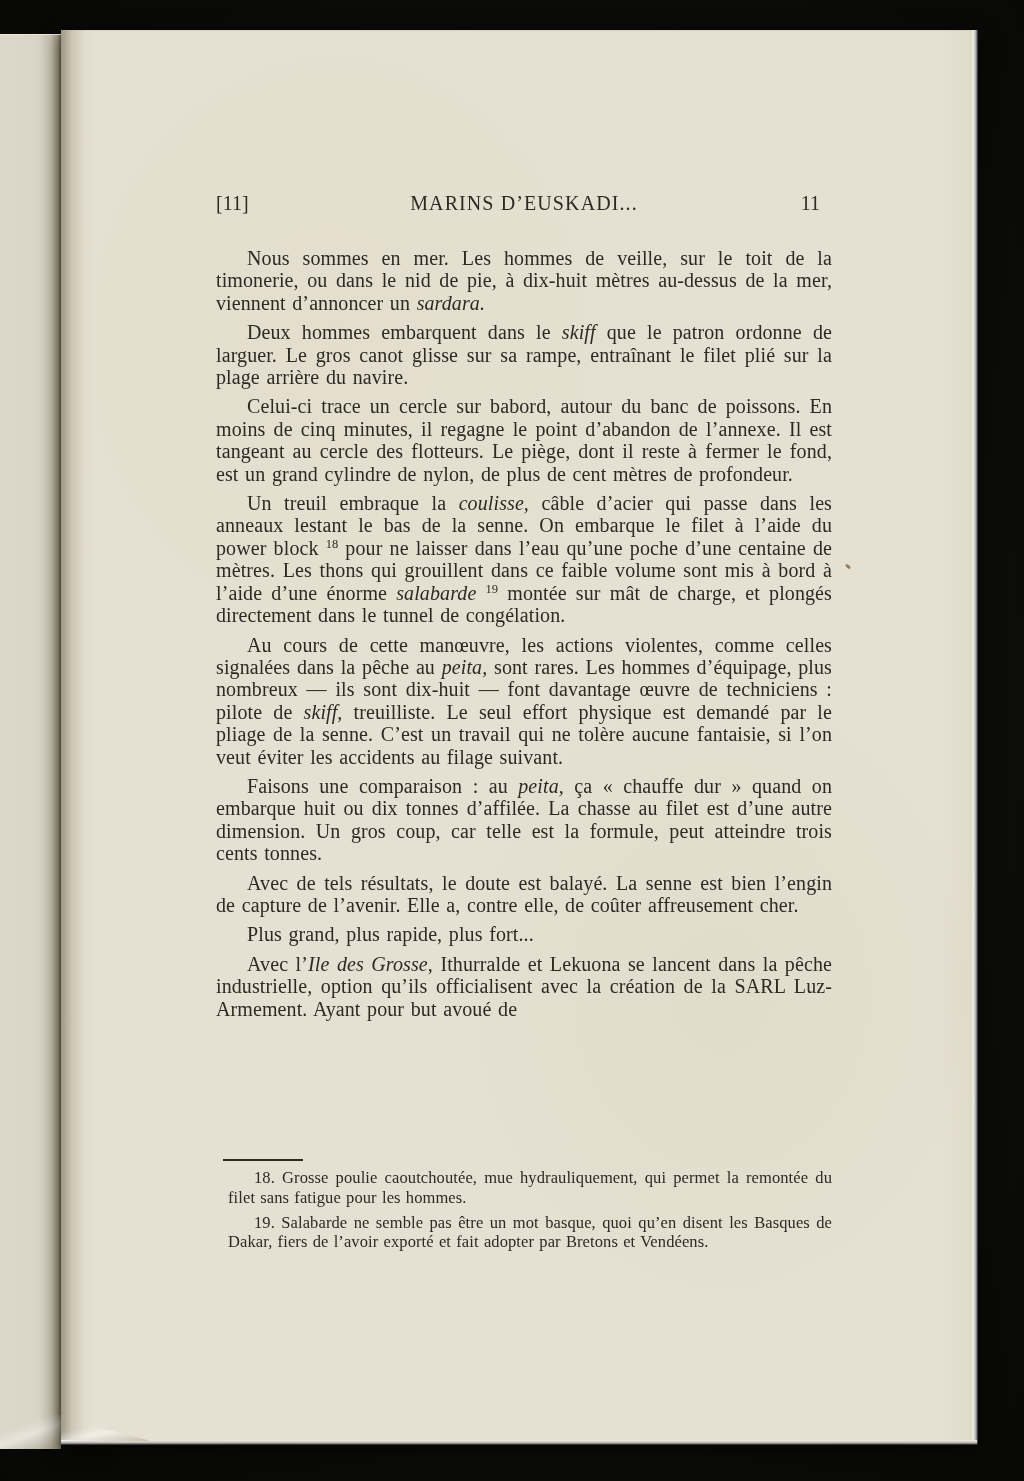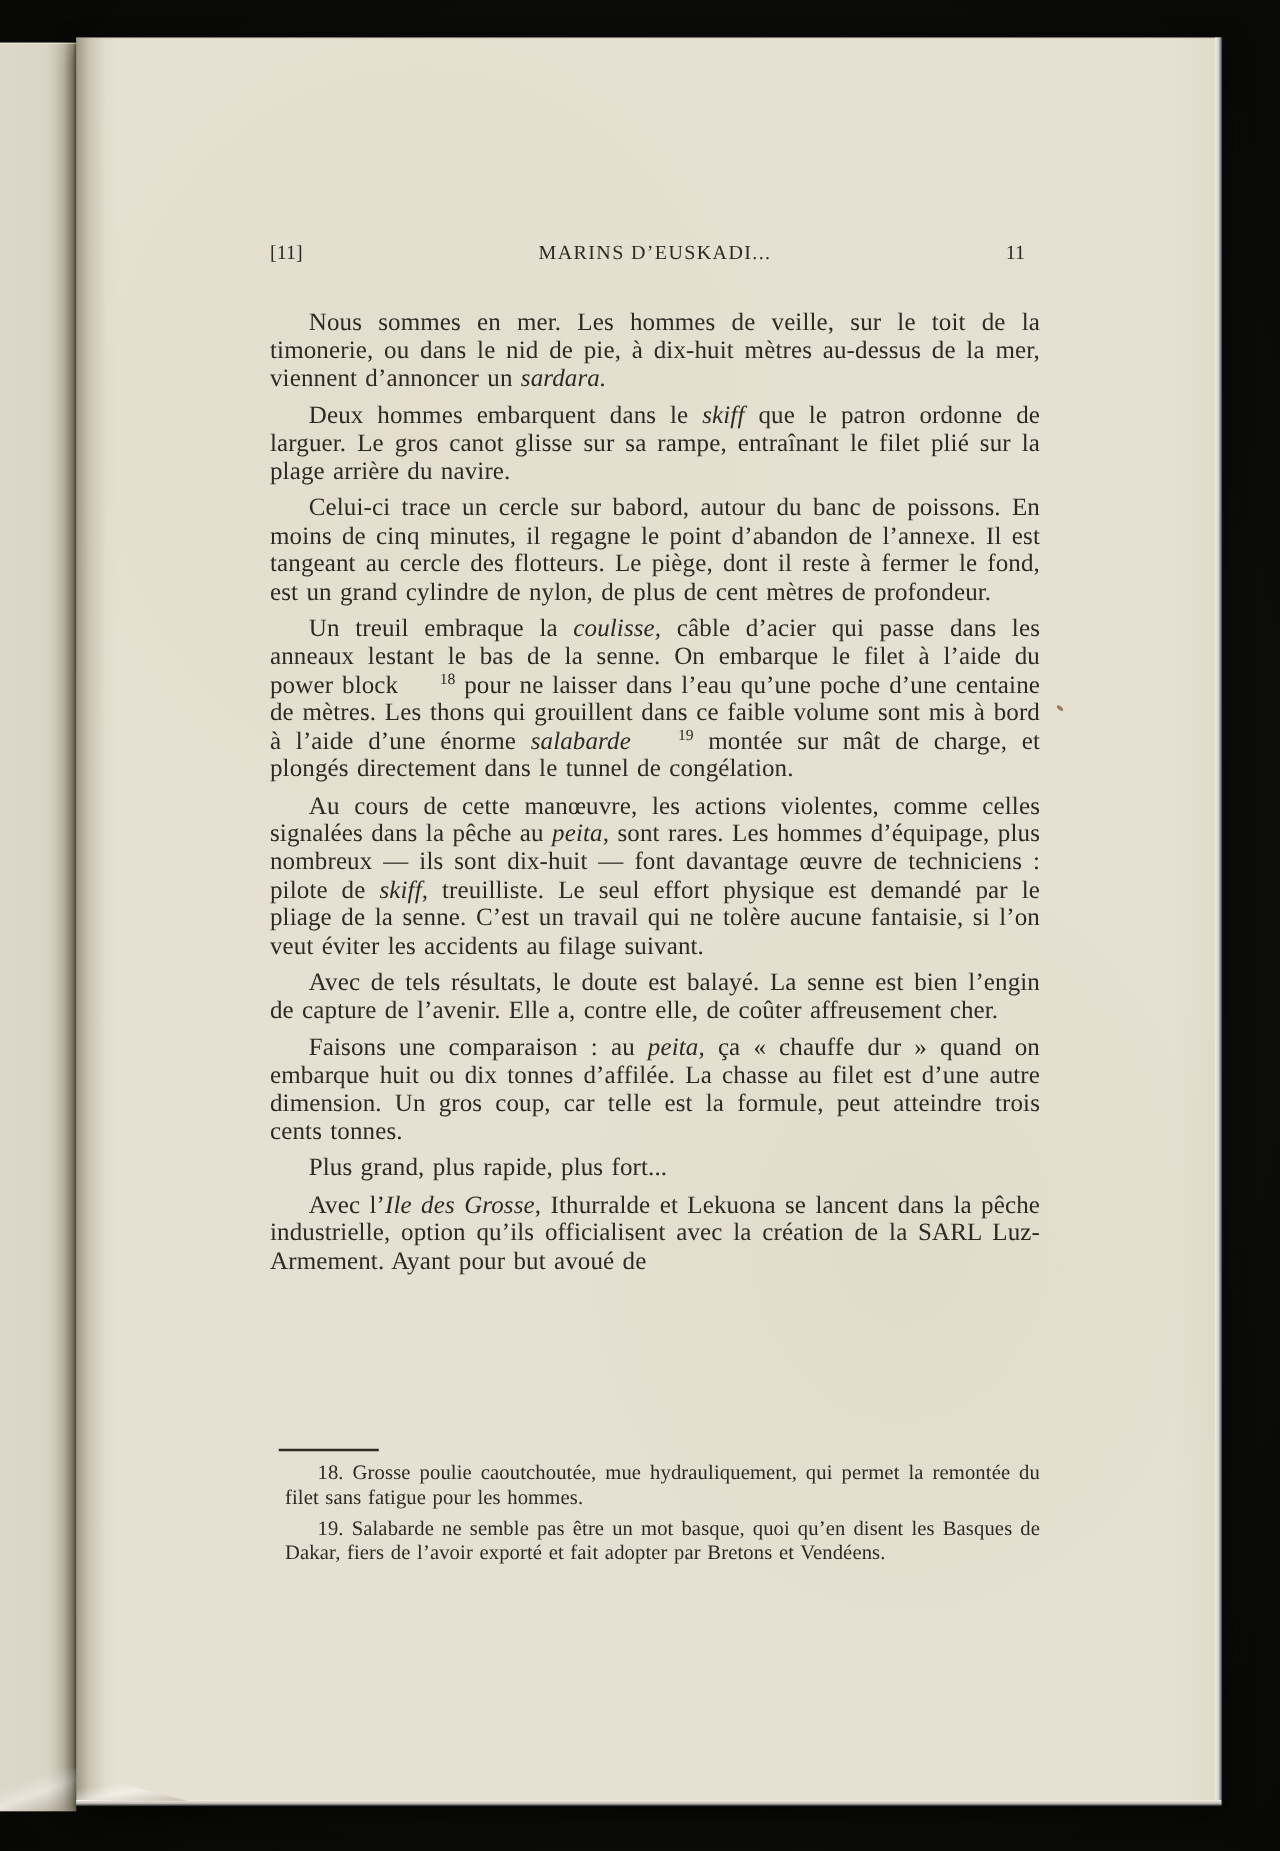--- a/index.html
+++ b/index.html
@@ -51,40 +51,40 @@
     clip-path:polygon(0 10%, 100% 100%, 0 100%);
   }
   .paper-speck{
     position:absolute;left:784px;top:535px;width:6px;height:3px;
     background:#8a6a42;border-radius:50%;transform:rotate(40deg);opacity:0.85;
   }
   
   .page-header{
     position:absolute;left:155px;top:161px;width:616px;
     display:grid;grid-template-columns:1fr auto 1fr;align-items:baseline;
-    font-size:16px;line-height:24px;
+    font-size:20px;line-height:24px;
   }
   .running-title{letter-spacing:1.1px;text-align:right;}
   .header-page-number{text-align:right;padding-right:12px;}
   .body-text{
     position:absolute;left:155px;top:217px;width:616px;
   }
   .body-text p{
     margin:0 0 7px 0;
     font-size:20px;line-height:22.4px;
     text-align:justify;text-indent:31px;
     letter-spacing:0.1px;word-spacing:1.5px;
   }
   .section-heading{
     font-size:20px;line-height:22.4px;font-weight:normal;
     letter-spacing:0.2px;word-spacing:1px;
     margin:22px 0 17px 0;text-indent:0;
   }
   .it{font-style:italic;}
-  sup.sup{font-size:12.5px;line-height:0;position:relative;top:-7px;vertical-align:baseline;letter-spacing:0;margin-left:26px;}
+  sup.sup{font-size:12.5px;line-height:0;position:relative;top:-7px;vertical-align:baseline;letter-spacing:0;}
   .footnote-separator{
     position:absolute;left:162px;top:1129px;width:80px;height:2px;background:#2d2a25;
   }
   .footnotes{
     position:absolute;left:155px;top:1138px;width:616px;
   }
   .footnotes p{
     margin:0 0 5px 12px;
     font-size:16.5px;line-height:19.8px;
     text-align:justify;text-indent:26px;
@@ -112,22 +112,22 @@
       <span class="running-title">MARINS D’EUSKADI...</span>
       <span class="header-page-number">11</span>
     </div>
 
     <div class="body-text">
       <p><span>Nous sommes en mer. Les hommes de veille, sur le toit de la timonerie, ou dans le nid de pie, à dix-huit mètres au-dessus de la mer, viennent d’annoncer un </span><span class="it">sardara.</span></p>
       <p><span>Deux hommes embarquent dans le </span><span class="it">skiff</span><span> que le patron ordonne de larguer. Le gros canot glisse sur sa rampe, entraînant le filet plié sur la plage arrière du navire.</span></p>
       <p><span>Celui-ci trace un cercle sur babord, autour du banc de poissons. En moins de cinq minutes, il regagne le point d’abandon de l’annexe. Il est tangeant au cercle des flotteurs. Le piège, dont il reste à fermer le fond, est un grand cylindre de nylon, de plus de cent mètres de profondeur.</span></p>
       <p><span>Un treuil embraque la </span><span class="it">coulisse,</span><span> câble d’acier qui passe dans les anneaux lestant le bas de la senne. On embarque le filet à l’aide du power block </span><sup class="sup">18</sup><span> pour ne laisser dans l’eau qu’une poche d’une centaine de mètres. Les thons qui grouillent dans ce faible volume sont mis à bord à l’aide d’une énorme </span><span class="it">salabarde</span><span> </span><sup class="sup">19</sup><span> montée sur mât de charge, et plongés directement dans le tunnel de congélation.</span></p>
       <p><span>Au cours de cette manœuvre, les actions violentes, comme celles signalées dans la pêche au </span><span class="it">peita,</span><span> sont rares. Les hommes d’équipage, plus nombreux — ils sont dix-huit — font davantage œuvre de techniciens : pilote de </span><span class="it">skiff,</span><span> treuilliste. Le seul effort physique est demandé par le pliage de la senne. C’est un travail qui ne tolère aucune fantaisie, si l’on veut éviter les accidents au filage suivant.</span></p>
+      <p><span>Faisons une comparaison : au </span><span class="it">peita,</span><span> ça « chauffe dur » quand on embarque huit ou dix tonnes d’affilée. La chasse au filet est d’une autre dimension. Un gros coup, car telle est la formule, peut atteindre trois cents tonnes.</span></p>
       <p><span>Avec de tels résultats, le doute est balayé. La senne est bien l’engin de capture de l’avenir. Elle a, contre elle, de coûter affreusement cher.</span></p>
-      <p><span>Faisons une comparaison : au </span><span class="it">peita,</span><span> ça « chauffe dur » quand on embarque huit ou dix tonnes d’affilée. La chasse au filet est d’une autre dimension. Un gros coup, car telle est la formule, peut atteindre trois cents tonnes.</span></p>
       <p class="section-heading">Plus grand, plus rapide, plus fort...</p>
       <p><span>Avec l’</span><span class="it">Ile des Grosse</span><span>, Ithurralde et Lekuona se lancent dans la pêche industrielle, option qu’ils officialisent avec la création de la SARL Luz-Armement. Ayant pour but avoué de</span></p>
     </div>
 
     <div class="footnote-separator"></div>
 
     <div class="footnotes">
       <p>18. Grosse poulie caoutchoutée, mue hydrauliquement, qui permet la remontée du filet sans fatigue pour les hommes.</p>
       <p>19. Salabarde ne semble pas être un mot basque, quoi qu’en disent les Basques de Dakar, fiers de l’avoir exporté et fait adopter par Bretons et Vendéens.</p>
     </div>

